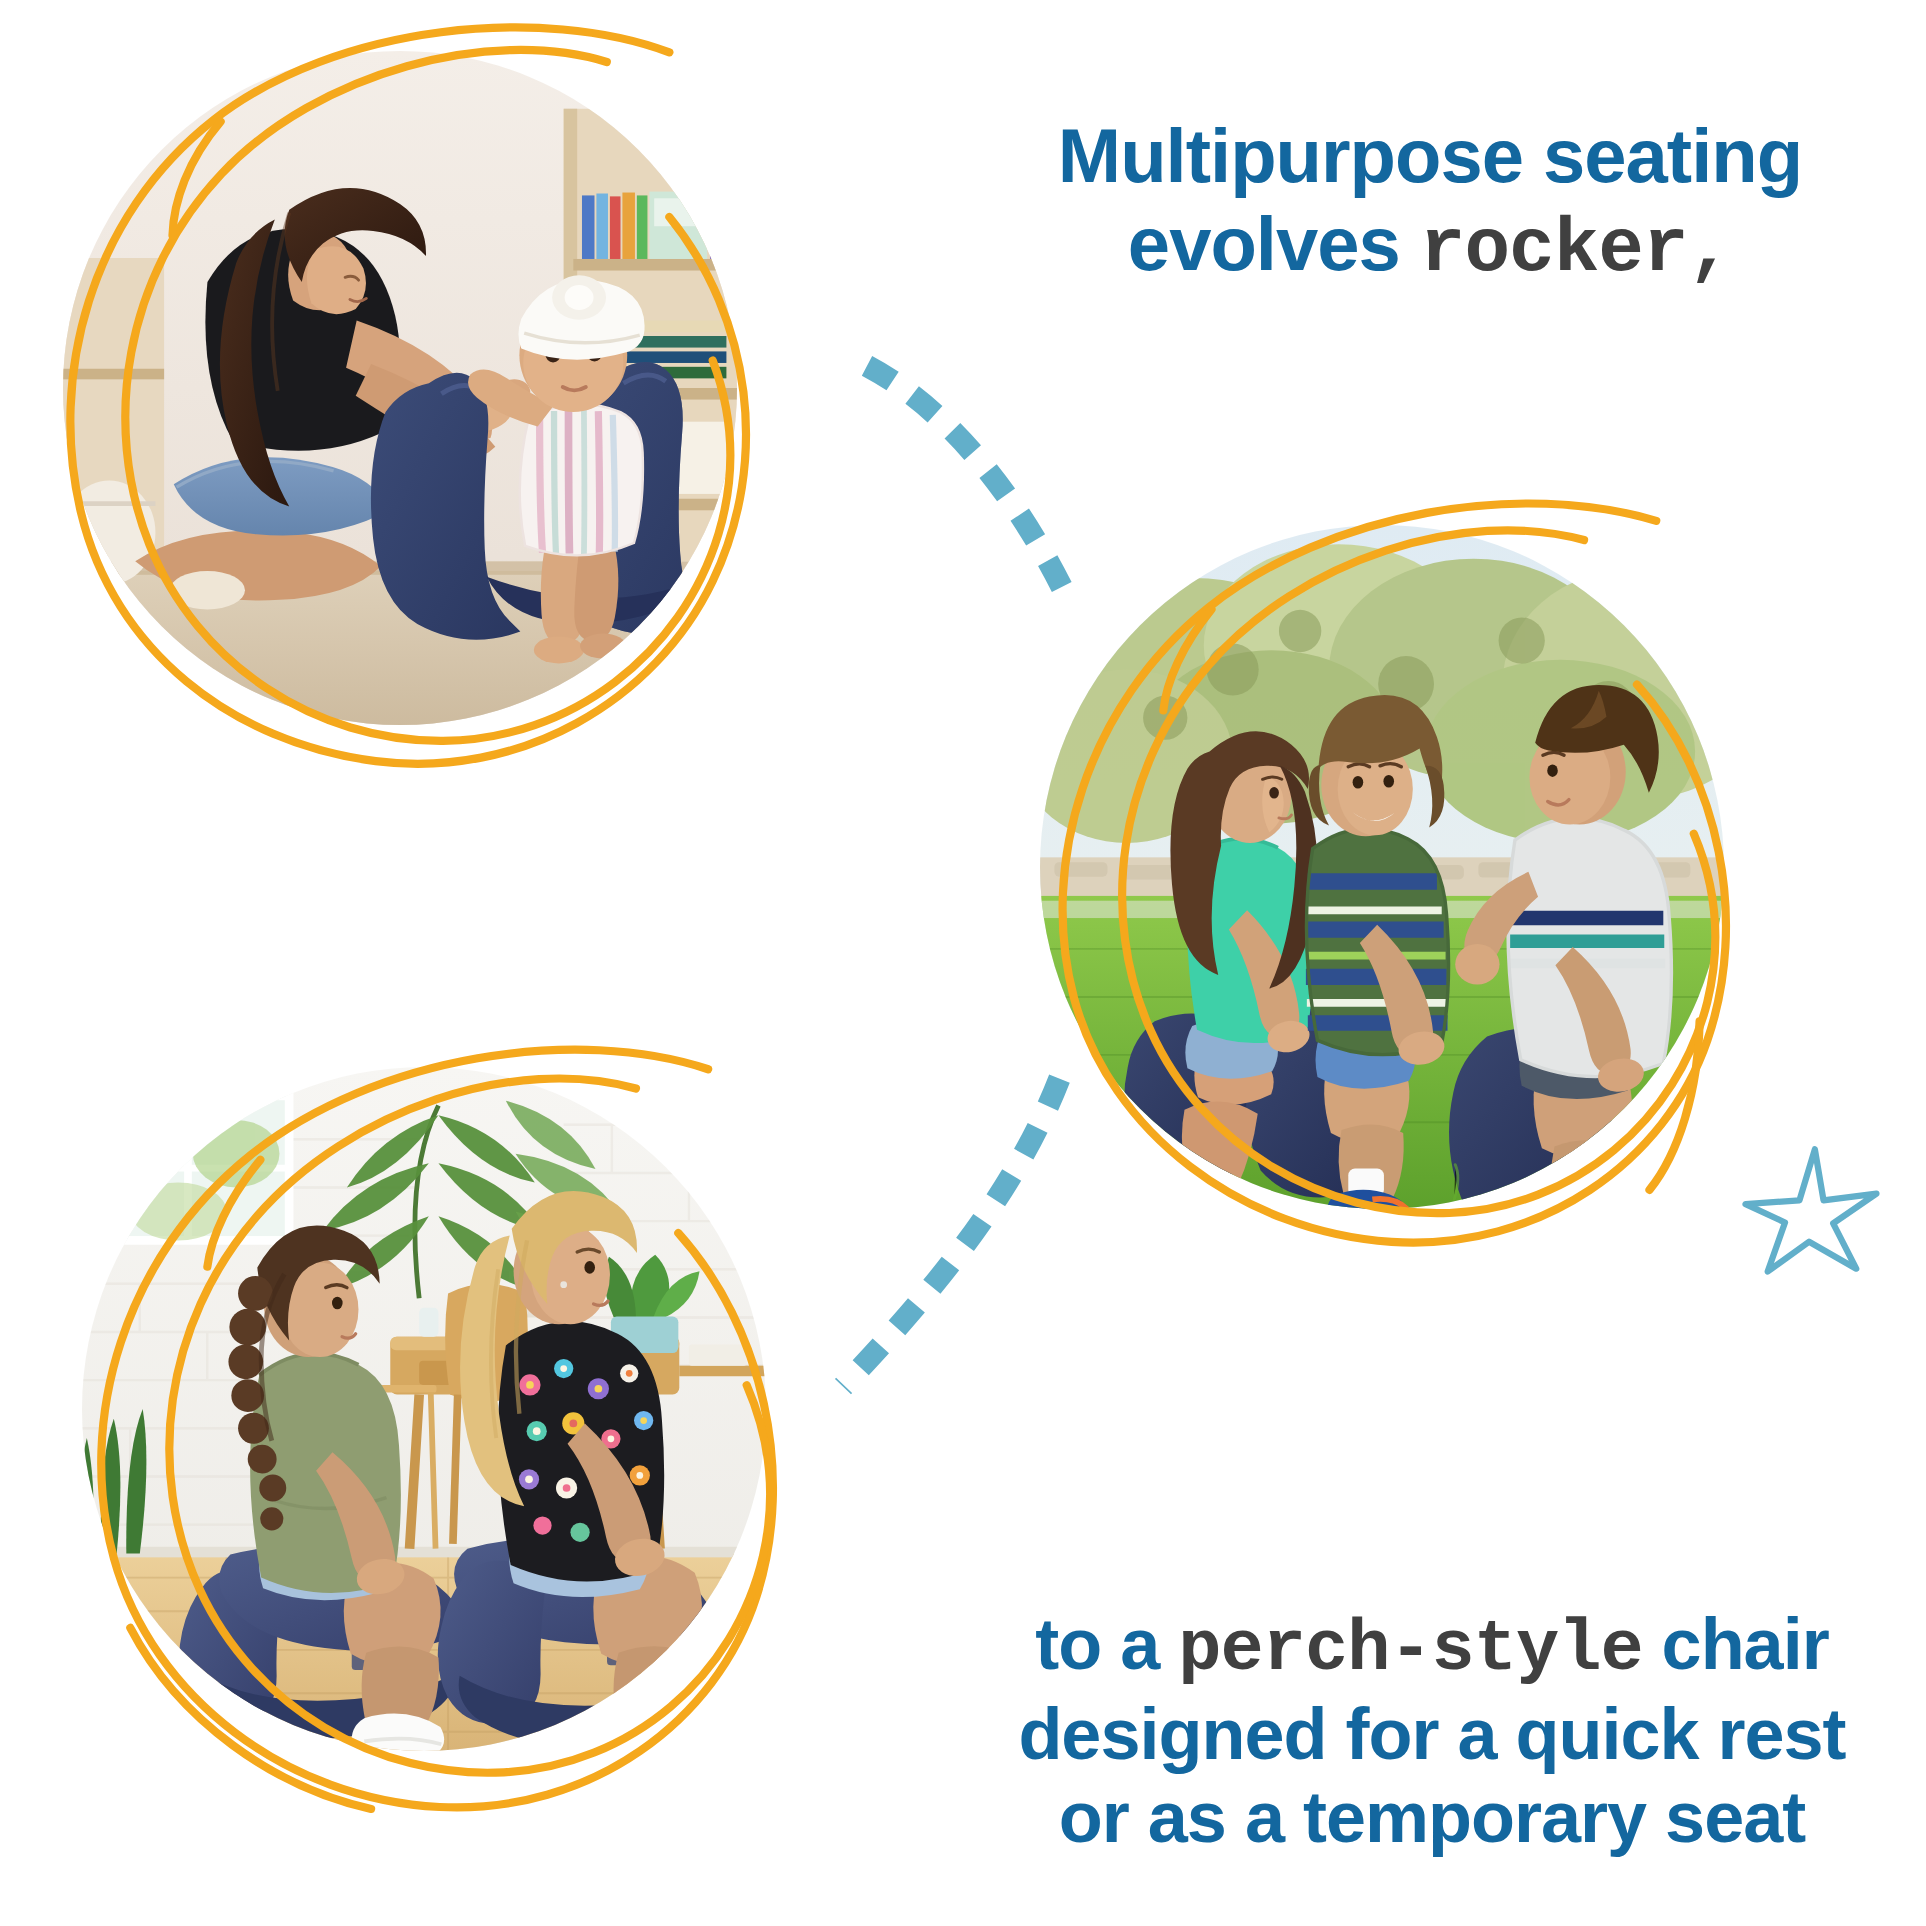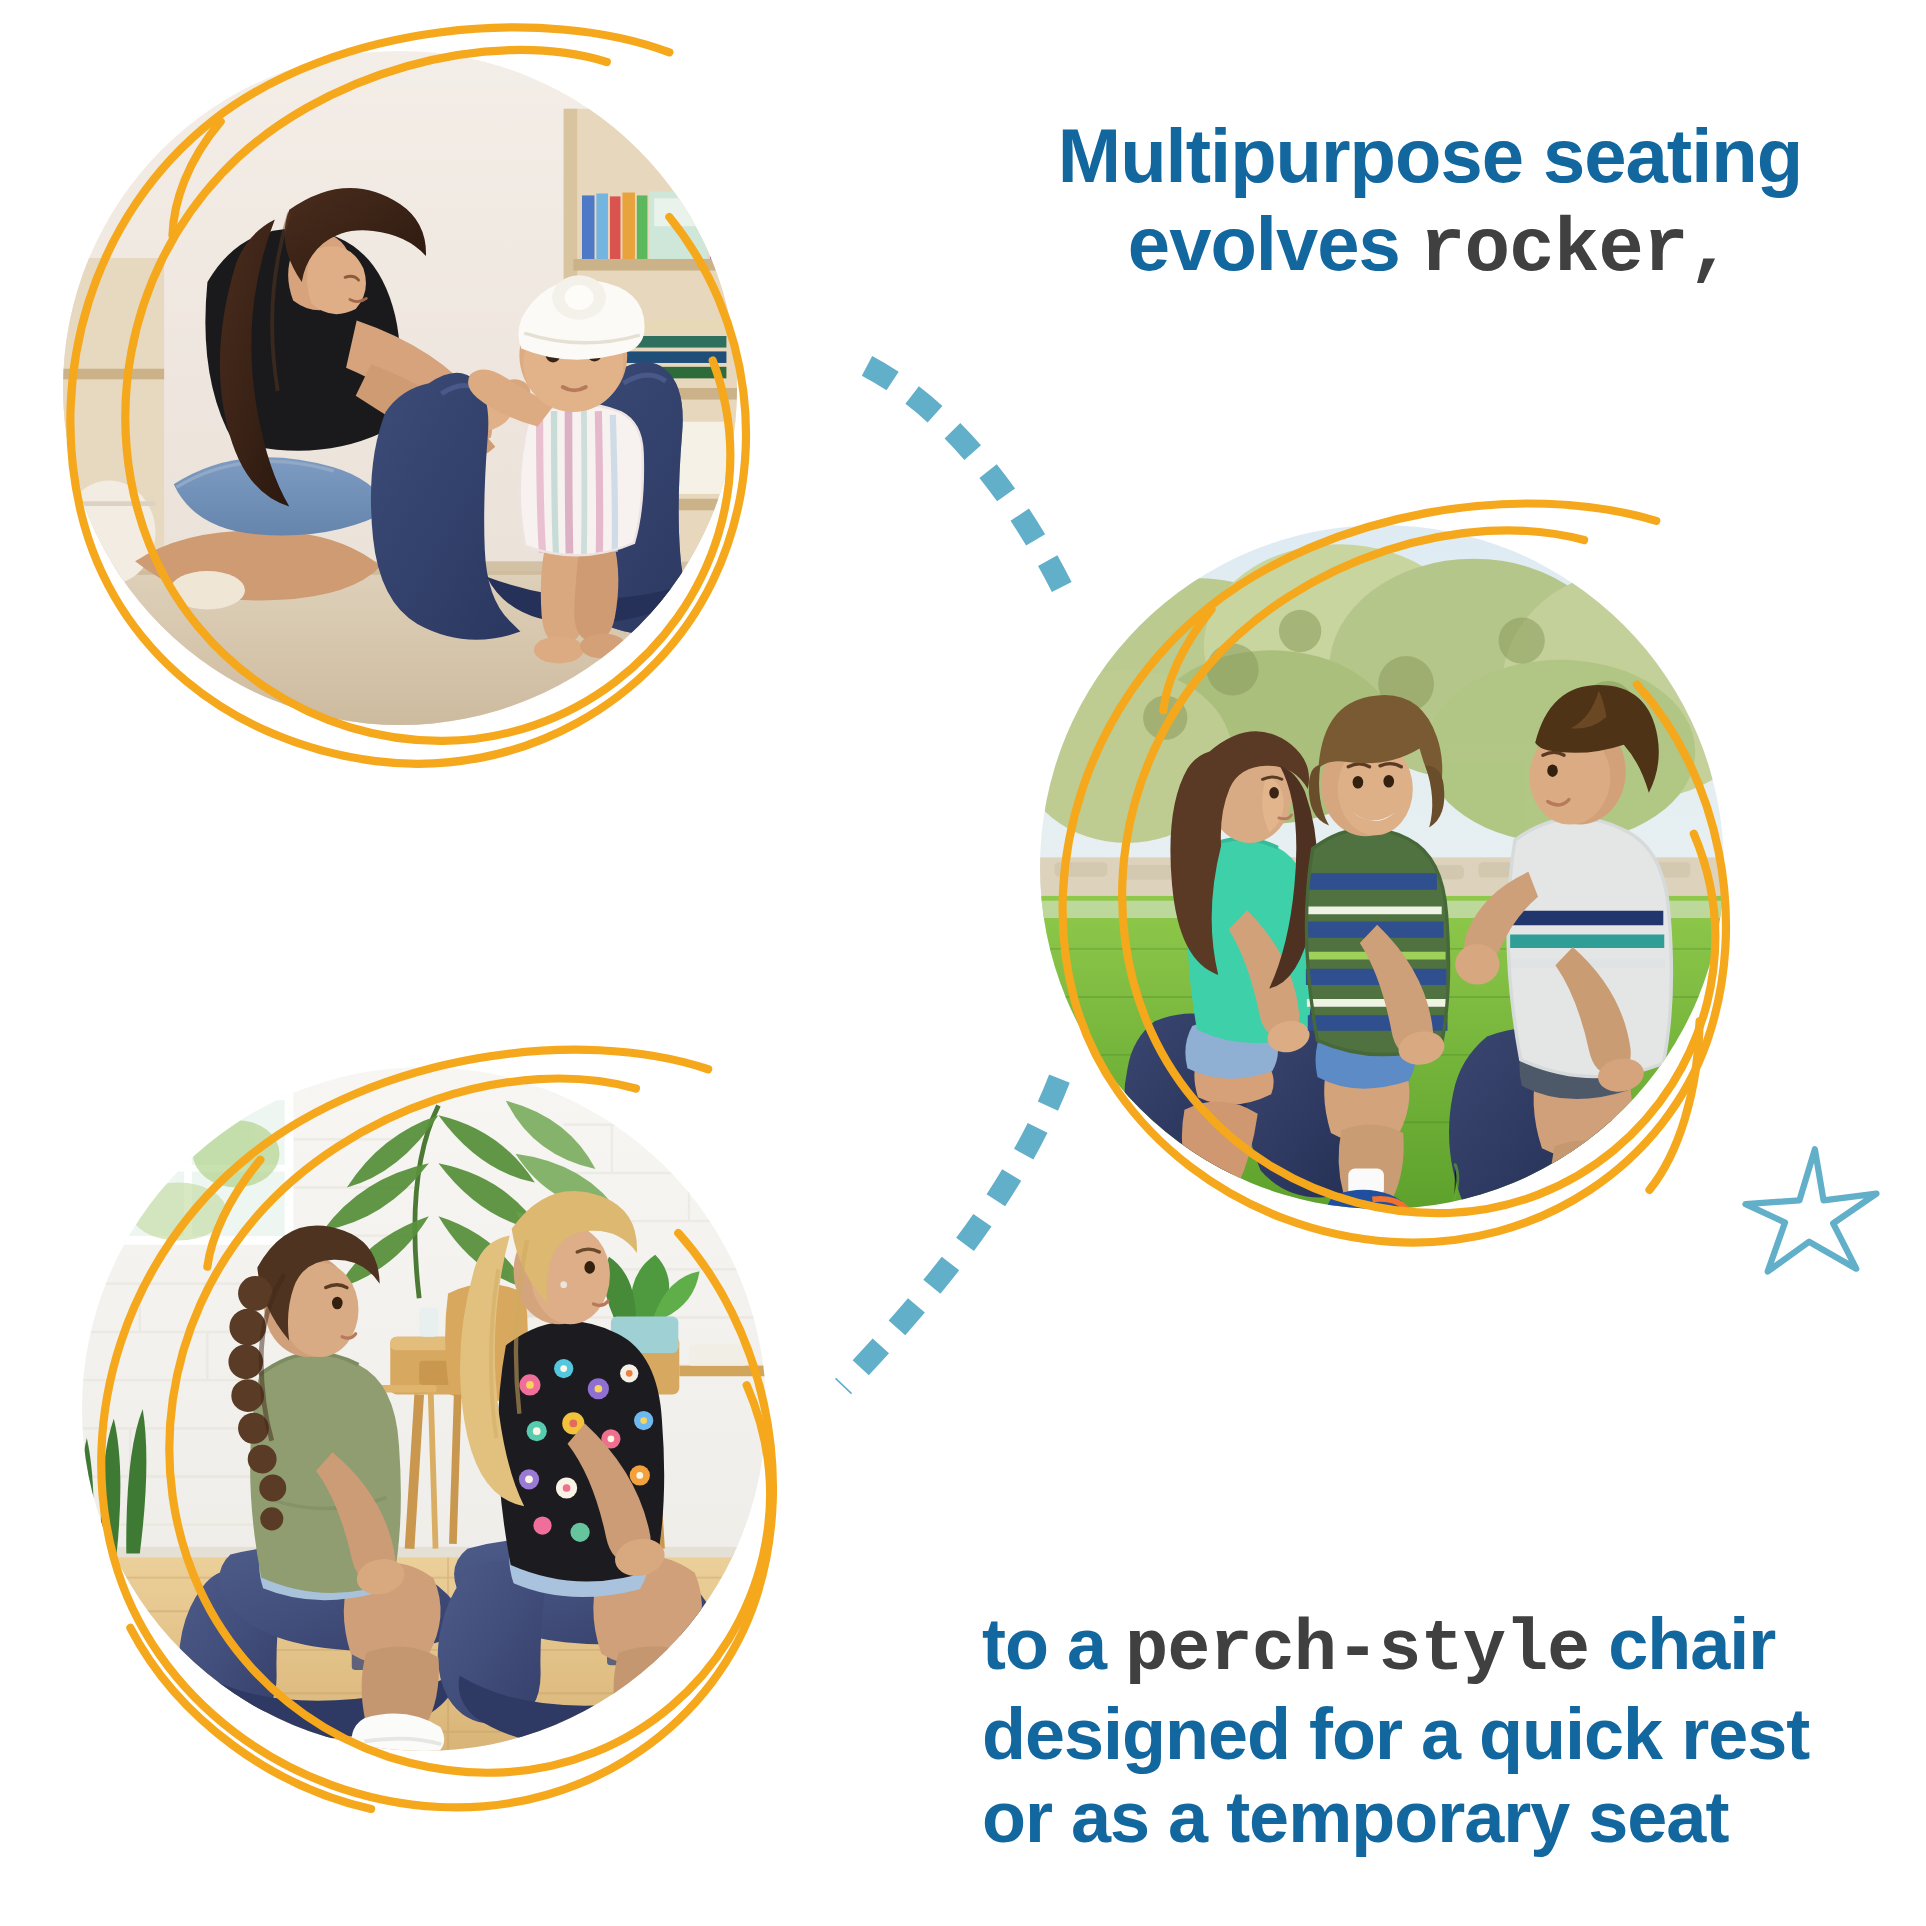--- a/index.html
+++ b/index.html
@@ -29,21 +29,21 @@
   #deco-star{position:absolute;left:1734px;top:1132px;width:154px;height:154px;}
 
   
   .copy{position:absolute;color:#13679f;line-height:1.16;}
   .copy .accent{font-family:Liberation Mono, monospace;color:#404040;font-weight:700;}
 
   #headline{left:992px;top:72px;width:876px;text-align:center;
             font-size:76px;font-weight:700;letter-spacing:-1px;margin-top:40px;}
   #para-saddle{left:992px;top:1363px;width:881px;text-align:center;
             font-size:72px;font-weight:700;letter-spacing:-1px;}
-  #para-perch{left:982px;top:1603px;width:900px;text-align:left;
+  #para-perch{left:982px;top:1603px;width:900px;text-align:center;
             font-size:72px;font-weight:700;letter-spacing:-1px;}
 </style>
 </head>
 <body>
 
 <div class="stage">
 
   <div class="photo" id="photo-toddler">
     <svg class="inner" viewBox="0 0 1400 1400" preserveAspectRatio="xMidYMid slice">
       <defs>

